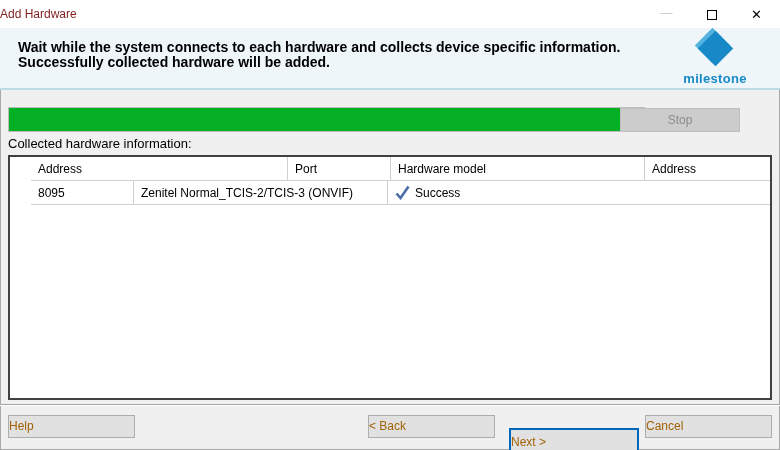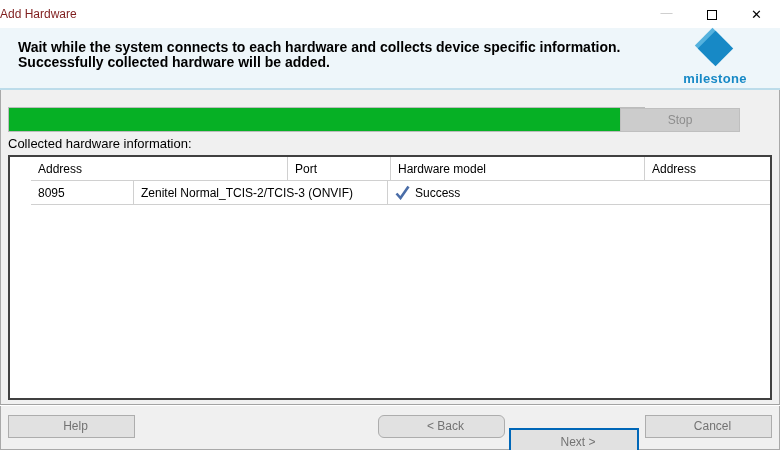--- a/index.html
+++ b/index.html
@@ -42,23 +42,23 @@
   .trow { display:flex; height:24px; border-bottom:1px solid #d0d0d0; background:#fff;margin-left:21px; }
   .cell { display:flex; align-items:center; padding-left:7px; font-size:12px; color:#000; border-right:1px solid #d0d0d0; height:100%; }
   .c-address { width:257px; }
   .c-port { width:103px; }
   .c-model { width:254px; }
   .c-status { flex:1; border-right:none; }
   .check-icon { margin-right:5px; display:inline-flex; }
 
   
   .divider { position:absolute; left:0; top:404px; width:100%; height:2px; background:#ffffff; border-top:1px solid #a3a3a3; }
-  .btn { position:absolute; top:415px; width:127px; height:23px; background:#e1e1e1; border:1px solid #adadad; font-size:12px; color:#737373; text-align:center; line-height:21px; cursor:default;padding-left:8px; }
+  .btn { position:absolute; top:415px; width:127px; height:23px; background:#e1e1e1; border:1px solid #adadad; font-size:12px; color:#a16207; text-align:left; line-height:21px; cursor:default; }
   .btn-help { left:8px; }
-  .btn-back { left:378px;border-radius:6px; }
+  .btn-back { left:368px; }
   .btn-next { left:509px; top:428px; width:130px; height:36px; border:2px solid #0067b8; line-height:24px; }
   .btn-cancel { left:645px; }
 </style>
 </head>
 <body>
 
 <div class="titlebar">
   <div class="title">Add Hardware</div>
   <div class="win-controls">
     <div class="win-btn">

